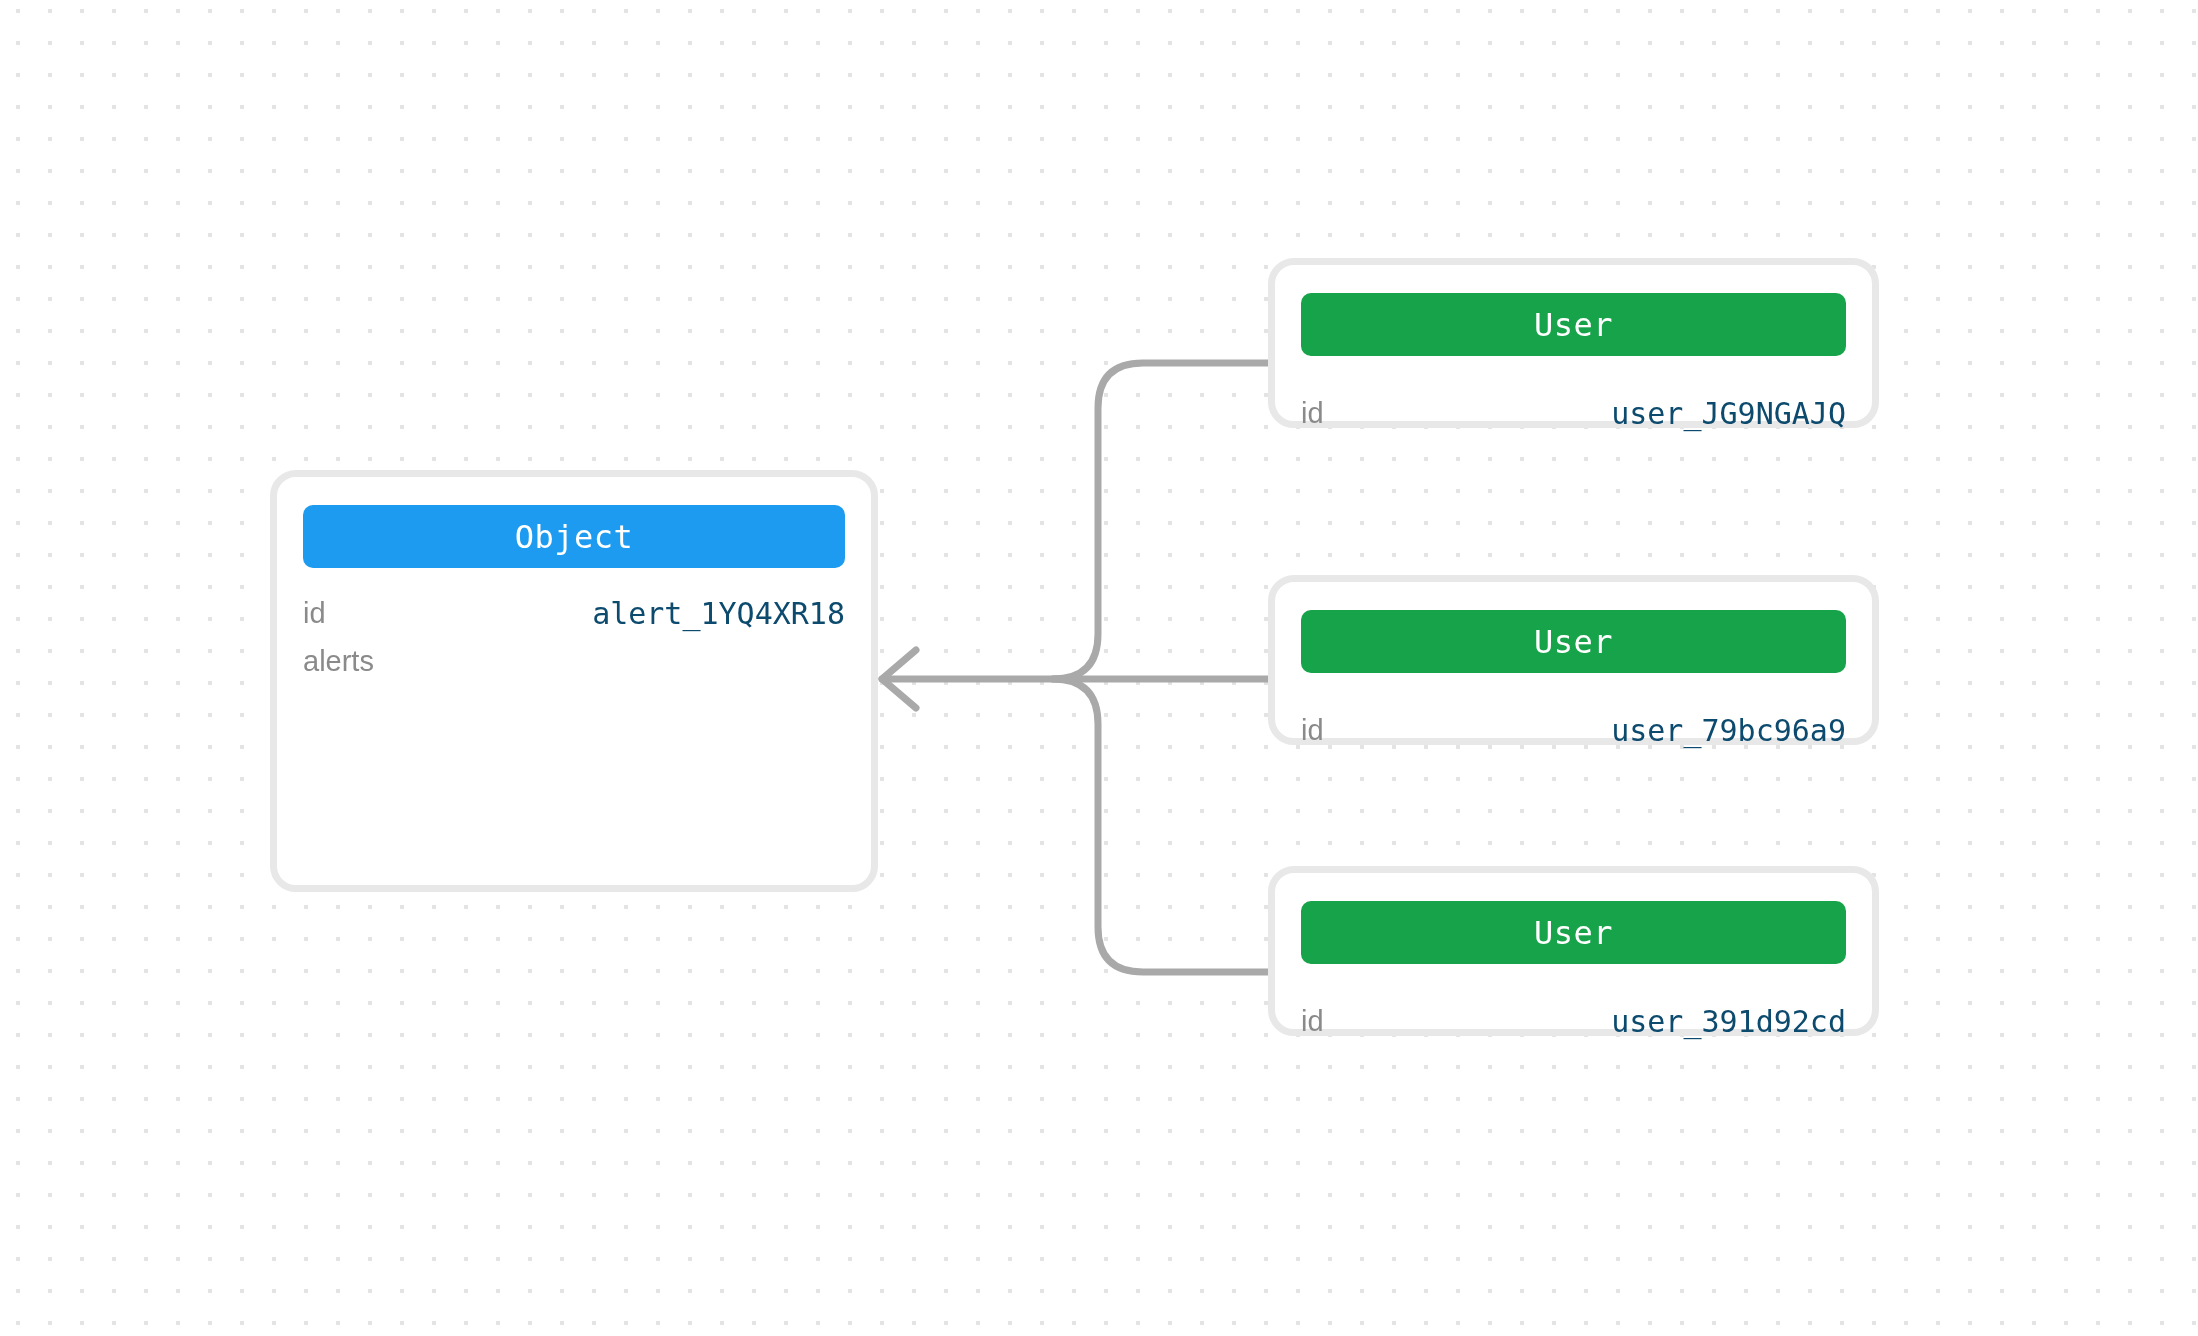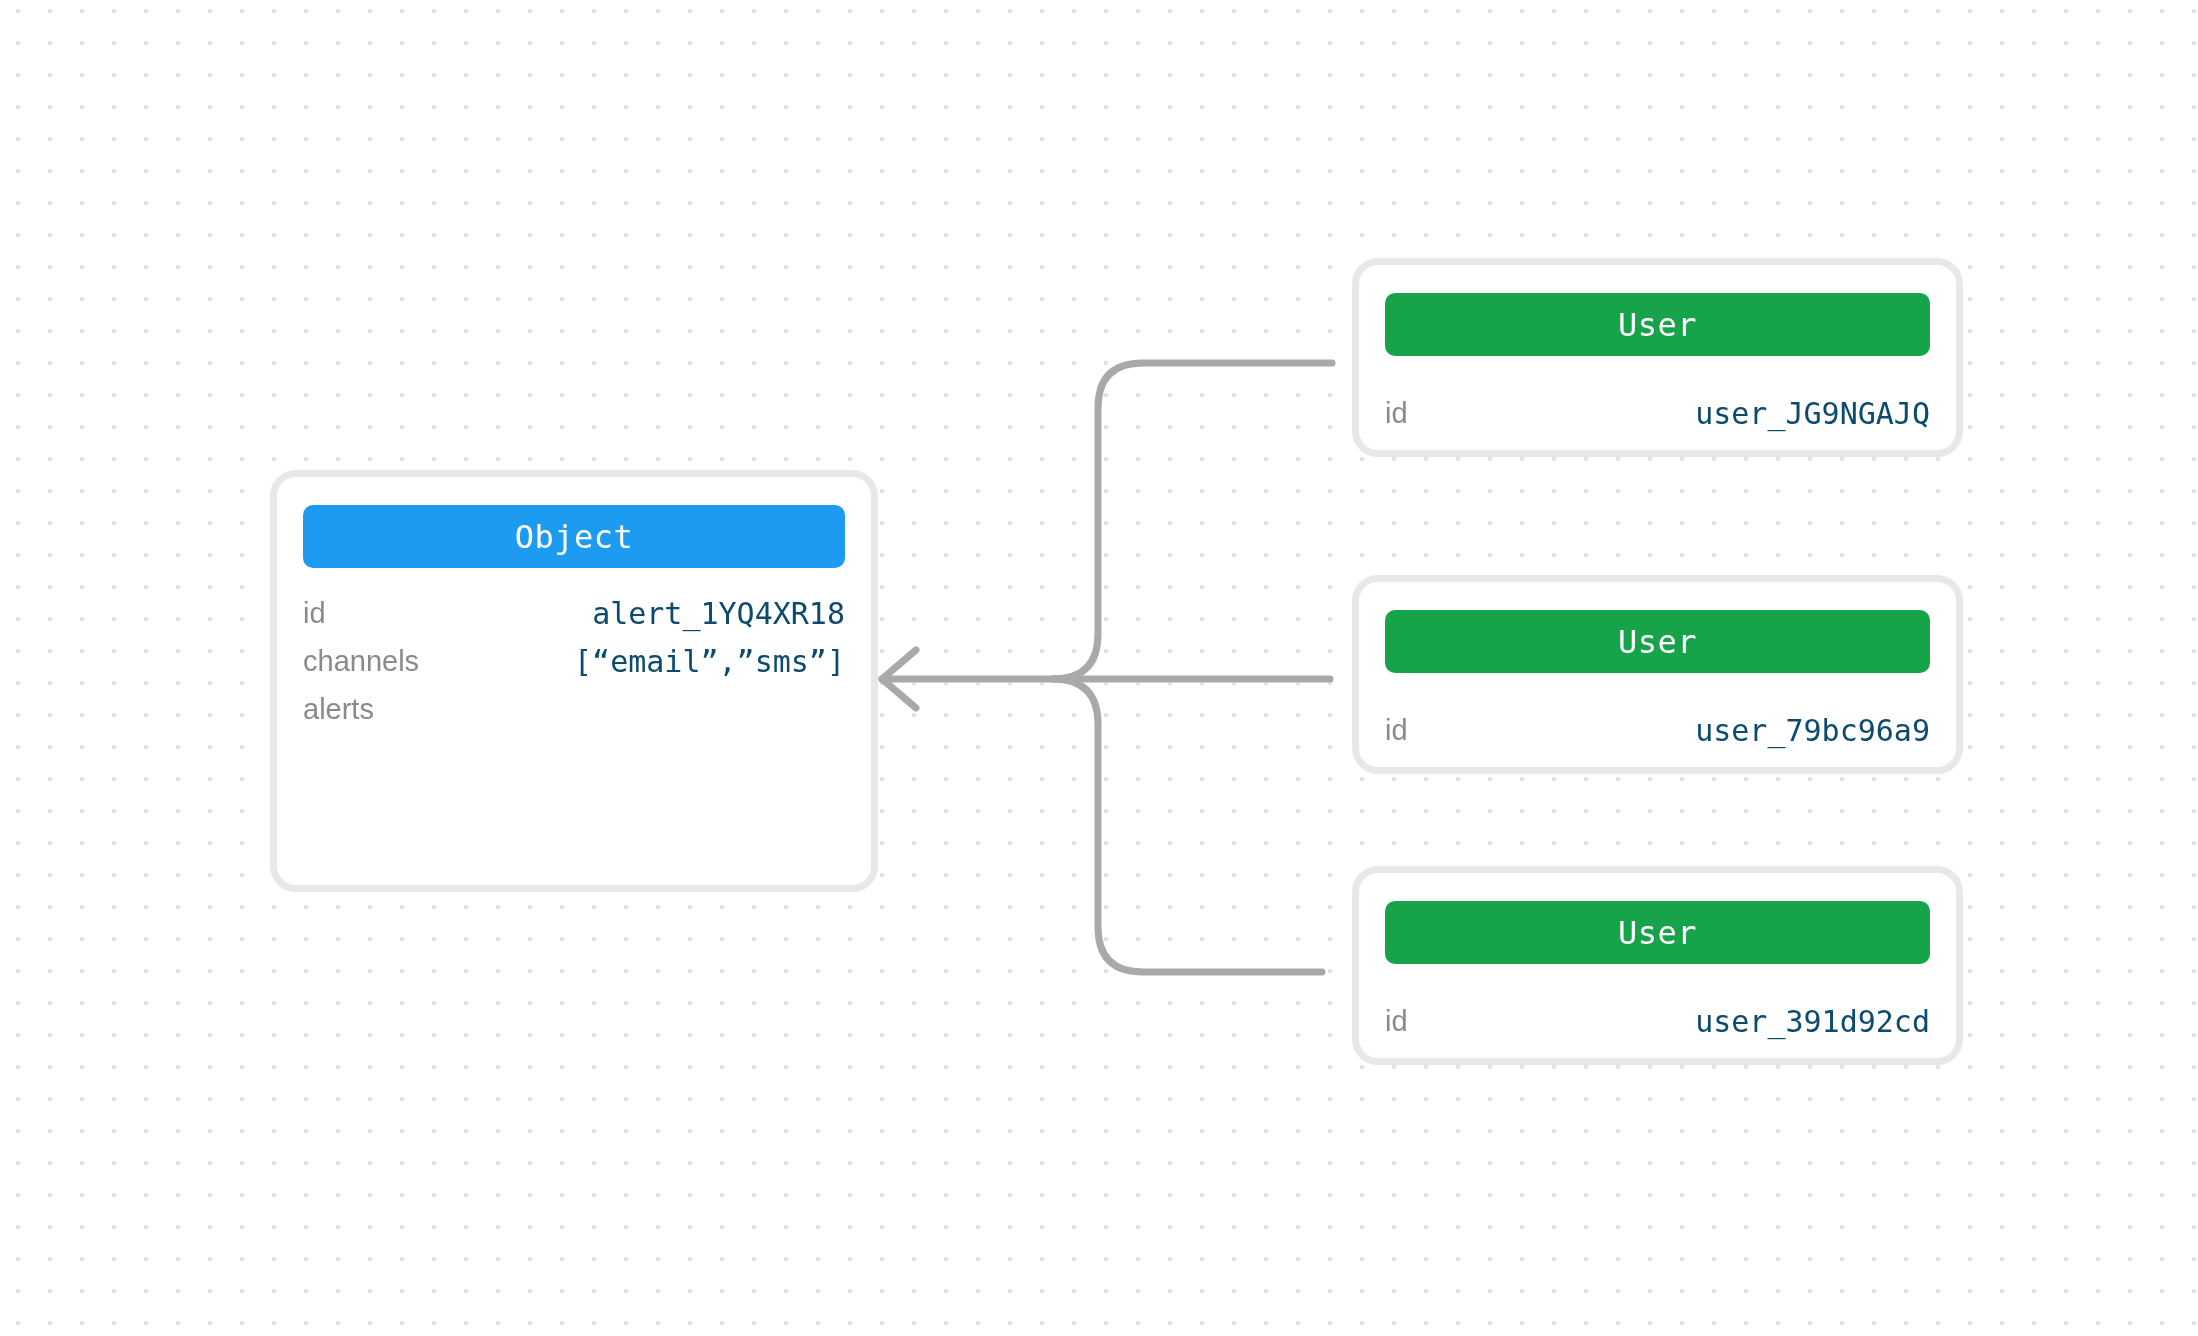--- a/index.html
+++ b/index.html
@@ -29,21 +29,21 @@
 
   .card {
     position: absolute;
     box-sizing: border-box;
     background: #ffffff;
     border: 7px solid #e8e8e8;
     border-radius: 26px;
     padding: 28px 26px 0 26px;
   }
   .object-card { left: 270px; top: 470px; width: 608px; height: 422px; }
-  .user-card   { left: 1352px; width: 611px; height: 199px; }
+  .user-card   { left: 1268px; width: 611px; height: 170px; }
   .user-card-1 { top: 258px; }
   .user-card-2 { top: 575px; }
   .user-card-3 { top: 866px; }
 
   .card-header {
     height: 63px;
     border-radius: 10px;
     display: flex;
     align-items: center;
     justify-content: center;
@@ -87,24 +87,20 @@
 </svg>
 
 <div class="card object-card">
   <div class="card-header" style="background: rgb(29, 155, 240);">Object</div>
   <div class="card-body">
     <div class="row row-id-obj">
       <span class="field-label">id</span>
       <span class="field-value">alert_1YQ4XR18</span>
     </div>
     <div class="row">
-      <span class="field-label">channels</span>
-      <span class="field-value">[“email”,”sms”]</span>
-    </div>
-    <div class="row">
       <span class="field-label">alerts</span>
     </div>
   </div>
 </div>
 
 <div class="card user-card user-card-1">
   <div class="card-header" style="background: rgb(23, 163, 74);">User</div>
   <div class="row row-id-user">
     <span class="field-label">id</span>
     <span class="field-value">user_JG9NGAJQ</span>

